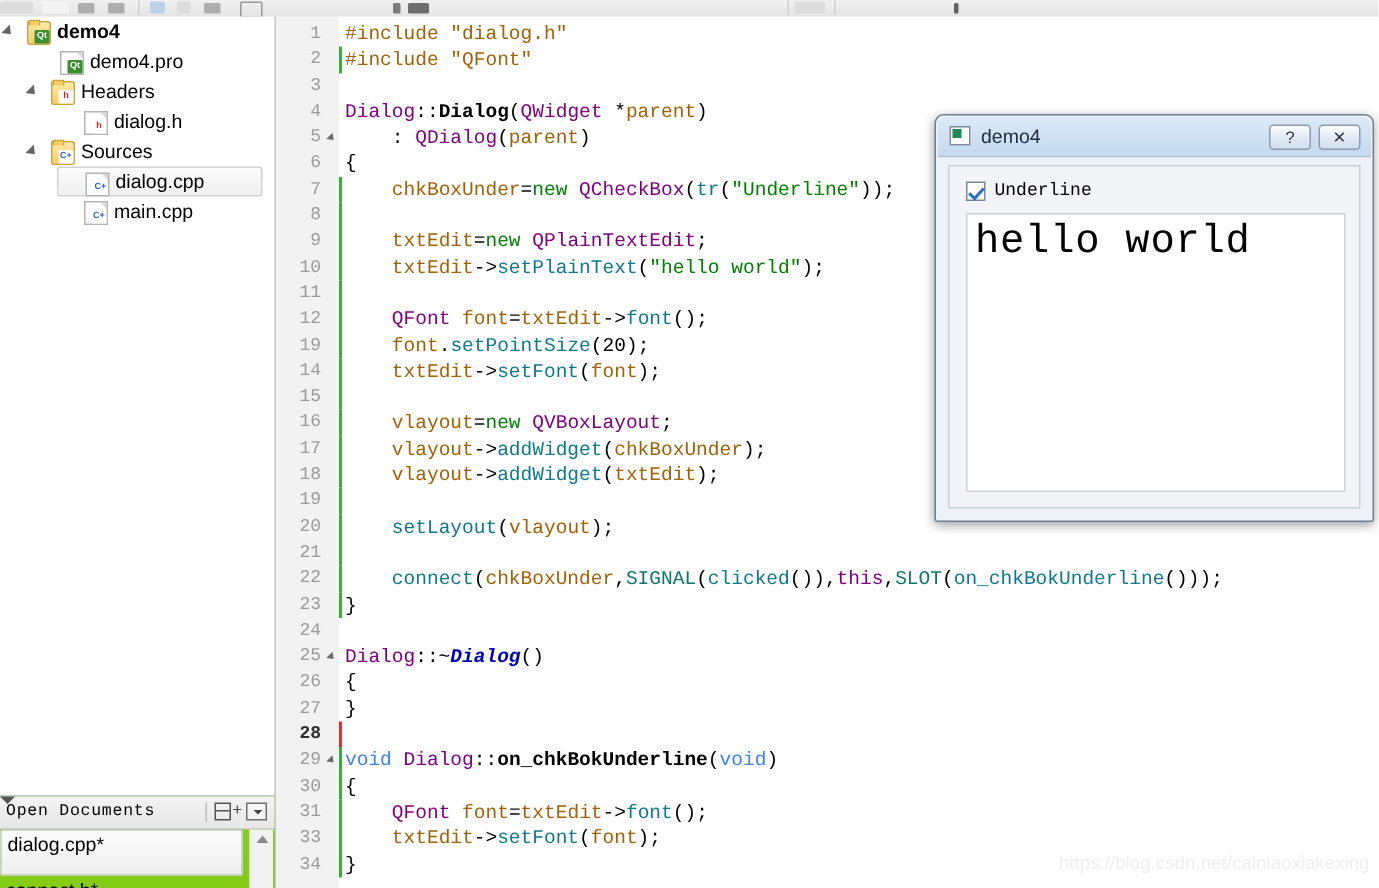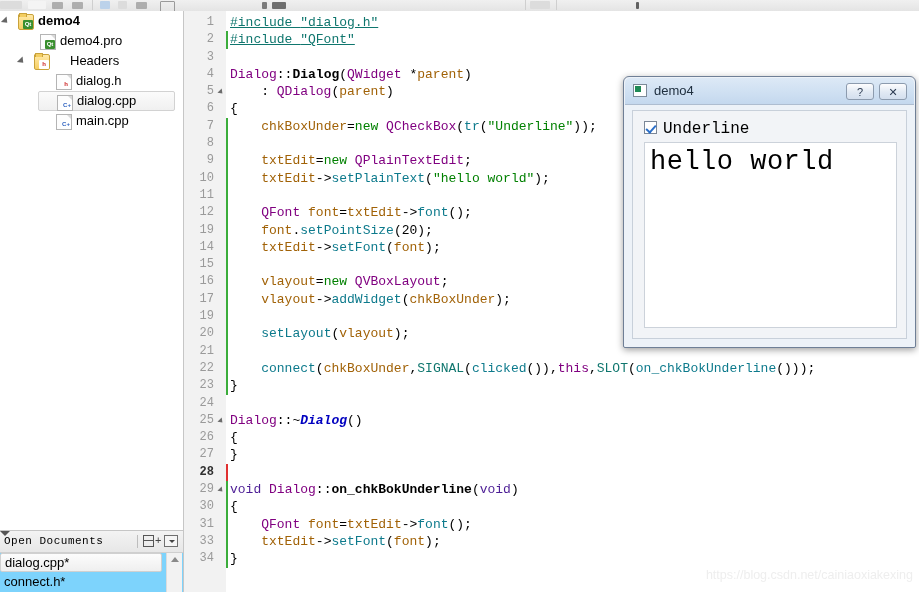--- a/index.html
+++ b/index.html
@@ -72,21 +72,21 @@
     font-family:"Liberation Sans",sans-serif;font-weight:bold;
     border-radius:1px;
   }
   .badge.qt{background:#3a8f2f;}
   .badge.h{background:#ffffff;color:#cc2222;}
   .badge.cpp{background:#ffffff;color:#2a5fbf;font-size:6px;}
   .tlabel{position:absolute;white-space:nowrap;}
   
   #open-docs{
     position:absolute;left:0;top:530px;width:183px;height:62px;
-    background:#7dd3fc;border-right:1px solid #c6c6c6;border-top:1px solid #c6c6c6;
+    background:#84cc16;border-right:1px solid #c6c6c6;border-top:1px solid #c6c6c6;
   }
   #open-docs-header{
     position:relative;height:21px;
     background:linear-gradient(#f3f3f3,#e7e7e7);
     border-bottom:1px solid #cfcfcf;
   }
   #open-docs-title{
     position:absolute;left:4px;top:4px;font-size:11px;
     font-family:"Liberation Mono",monospace;letter-spacing:.5px;color:#000;
   }
@@ -105,21 +105,21 @@
   #od-close{
     position:absolute;left:164px;top:4px;width:14px;height:12px;
     border:1px solid #6f6f6f;box-sizing:border-box;background:#f5f5f5;
   }
   #od-close:after{
     content:"";position:absolute;left:4px;top:4px;width:0;height:0;
     border-left:3px solid transparent;border-right:3px solid transparent;
     border-top:3px solid #444;
   }
   .doc-row{
-    position:relative;height:19px;line-height:19px;font-size:13px;padding-left:4px;
+    position:relative;height:31px;line-height:19px;font-size:13px;padding-left:4px;
     width:162px;box-sizing:border-box;
   }
   .doc-row.selected{
     background:linear-gradient(#fcfcfc,#efefef);
     border:1px solid #d0d0d0;border-radius:2px;line-height:17px;
   }
   #od-scroll{
     position:absolute;right:1px;top:22px;width:15px;height:39px;
     background:#f2f2f2;border-left:1px solid #dcdcdc;
   }
@@ -152,31 +152,31 @@
     position:absolute;left:35px;top:6px;width:0;height:0;
     border-left:4px solid #6d6d6d;border-top:3px solid transparent;
     border-bottom:3px solid transparent;transform:rotate(45deg);
   }
   .chmark{position:absolute;left:42px;top:0;width:2px;height:17.3px;}
   .chmark.g{background:#3bad3b;}
   .chmark.r{background:#e03030;}
   .src{position:absolute;left:46px;top:0;}
   
   .k   {color:#008000;font-weight:normal;}
-  .pre {color:#0f766e;text-decoration:underline;}                      
+  .pre {color:#a16207;}                      
   .str {color:#008000;}                      
   .typ {color:#800080;}                      
   .var {color:#a16207;}                      
   .fn  {color:#0d7a8c;text-align:right;}                      
   .fnb {color:#000000;font-weight:bold;}     
   .mac {color:#0f766e;}                      
   .thi {color:#800080;}                      
   .pun {color:#000000;}
   .itb {color:#0000c0;font-weight:bold;font-style:italic;}
-  .vkw {color:#4c1d95;}
+  .vkw {color:#3b82f6;}
   
   #qt-dialog{
     position:absolute;left:623px;top:76px;width:293px;height:272px;
     background:#edf2f8;
     border:1px solid #6f7f96;border-radius:6px 6px 2px 2px;
     box-shadow:0 2px 7px rgba(0,0,0,.38);
     box-sizing:border-box;
   }
   #qt-titlebar{
     position:absolute;left:1px;top:1px;width:289px;height:26px;
@@ -211,21 +211,21 @@
   #qt-checkbox-row{position:absolute;left:11px;top:9px;height:16px;}
   #qt-checkbox{
     position:absolute;left:0;top:1px;width:13px;height:13px;
     background:#ffffff;border:1px solid #7b8797;box-sizing:border-box;
   }
   #qt-checkbox:after{
     content:"";position:absolute;left:3px;top:1px;width:4px;height:8px;
     border:solid #2a6fc9;border-width:0 2px 2px 0;transform:rotate(42deg);
   }
   #qt-checkbox-label{
-    position:absolute;left:19px;top:0px;font-size:16px;color:#000;
+    position:absolute;left:19px;top:0px;font-size:12px;color:#000;
     font-family:"Liberation Mono",monospace;
   }
   #qt-textedit{
     position:absolute;left:11px;top:31px;width:253px;height:186px;
     background:#ffffff;border:1px solid #ccd2da;box-sizing:border-box;
     overflow:hidden;
   }
   #qt-text{
     position:absolute;left:5px;top:4px;font-size:27px;
     font-family:"Liberation Mono",monospace;
@@ -272,27 +272,34 @@
         <div class="ficon page" style="left: 40px;">
           <div class="badge qt">Qt</div>
         </div>
         <span class="tlabel" style="left: 60px;">demo4.pro</span>
       </div>
       <div class="tree-row">
         <div class="arrow" style="left: 19px;"></div>
         <div class="ficon folder" style="left: 34px;">
           <div class="badge h">h</div>
         </div>
-        <span class="tlabel" style="left: 54px; margin-left: 16px;">Headers</span>
+        <span class="tlabel" style="left: 54px;">Headers</span>
       </div>
       <div class="tree-row">
         <div class="ficon page" style="left: 56px;">
           <div class="badge h">h</div>
         </div>
         <span class="tlabel" style="left: 76px;">dialog.h</span>
+      </div>
+      <div class="tree-row">
+        <div class="arrow" style="left: 19px;"></div>
+        <div class="ficon folder" style="left: 34px;">
+          <div class="badge cpp">C+</div>
+        </div>
+        <span class="tlabel" style="left: 54px;">Sources</span>
       </div>
       <div class="tree-row selected" style="margin-left: 38px; width: 137px;">
         <div class="ficon page" style="left: 18px;">
           <div class="badge cpp">C+</div>
         </div>
         <span class="tlabel" style="left: 38px;">dialog.cpp</span>
       </div>
       <div class="tree-row">
         <div class="ficon page" style="left: 56px;">
           <div class="badge cpp">C+</div>
@@ -333,20 +340,21 @@
       <div class="cl"><span class="ln">8</span><div class="chmark g"></div><span class="src"></span></div>
       <div class="cl"><span class="ln">9</span><div class="chmark g"></div><span class="src"><span class="pun">    </span><span class="var">txtEdit</span><span class="pun">=</span><span class="k">new</span><span class="pun"> </span><span class="typ">QPlainTextEdit</span><span class="pun">;</span></span></div>
       <div class="cl"><span class="ln">10</span><div class="chmark g"></div><span class="src"><span class="pun">    </span><span class="var">txtEdit</span><span class="pun">-&gt;</span><span class="fn">setPlainText</span><span class="pun">(</span><span class="str">"hello world"</span><span class="pun">);</span></span></div>
       <div class="cl"><span class="ln">11</span><div class="chmark g"></div><span class="src"></span></div>
       <div class="cl"><span class="ln">12</span><div class="chmark g"></div><span class="src"><span class="pun">    </span><span class="typ">QFont</span><span class="pun"> </span><span class="var">font</span><span class="pun">=</span><span class="var">txtEdit</span><span class="pun">-&gt;</span><span class="fn">font</span><span class="pun">();</span></span></div>
       <div class="cl"><span class="ln">19</span><div class="chmark g"></div><span class="src"><span class="pun">    </span><span class="var">font</span><span class="pun">.</span><span class="fn">setPointSize</span><span class="pun">(</span><span class="pun">20</span><span class="pun">);</span></span></div>
       <div class="cl"><span class="ln">14</span><div class="chmark g"></div><span class="src"><span class="pun">    </span><span class="var">txtEdit</span><span class="pun">-&gt;</span><span class="fn">setFont</span><span class="pun">(</span><span class="var">font</span><span class="pun">);</span></span></div>
       <div class="cl"><span class="ln">15</span><div class="chmark g"></div><span class="src"></span></div>
       <div class="cl"><span class="ln">16</span><div class="chmark g"></div><span class="src"><span class="pun">    </span><span class="var">vlayout</span><span class="pun">=</span><span class="k">new</span><span class="pun"> </span><span class="typ">QVBoxLayout</span><span class="pun">;</span></span></div>
       <div class="cl"><span class="ln">17</span><div class="chmark g"></div><span class="src"><span class="pun">    </span><span class="var">vlayout</span><span class="pun">-&gt;</span><span class="fn">addWidget</span><span class="pun">(</span><span class="var">chkBoxUnder</span><span class="pun">);</span></span></div>
+      <div class="cl"><span class="ln">18</span><div class="chmark g"></div><span class="src"><span class="pun">    </span><span class="var">vlayout</span><span class="pun">-&gt;</span><span class="fn">addWidget</span><span class="pun">(</span><span class="var">txtEdit</span><span class="pun">);</span></span></div>
       <div class="cl"><span class="ln">19</span><div class="chmark g"></div><span class="src"></span></div>
       <div class="cl"><span class="ln">20</span><div class="chmark g"></div><span class="src"><span class="pun">    </span><span class="fn">setLayout</span><span class="pun">(</span><span class="var">vlayout</span><span class="pun">);</span></span></div>
       <div class="cl"><span class="ln">21</span><div class="chmark g"></div><span class="src"></span></div>
       <div class="cl"><span class="ln">22</span><div class="chmark g"></div><span class="src"><span class="pun">    </span><span class="fn">connect</span><span class="pun">(</span><span class="var">chkBoxUnder</span><span class="pun">,</span><span class="mac">SIGNAL</span><span class="pun">(</span><span class="fn">clicked</span><span class="pun">()),</span><span class="thi">this</span><span class="pun">,</span><span class="mac">SLOT</span><span class="pun">(</span><span class="fn">on_chkBokUnderline</span><span class="pun">()));</span></span></div>
       <div class="cl"><span class="ln">23</span><div class="chmark g"></div><span class="src"><span class="pun">}</span></span></div>
       <div class="cl"><span class="ln">24</span><span class="src"></span></div>
       <div class="cl"><span class="ln">25</span><div class="fold"></div><span class="src"><span class="typ">Dialog</span><span class="pun">::~</span><span class="itb">Dialog</span><span class="pun">()</span></span></div>
       <div class="cl"><span class="ln">26</span><span class="src"><span class="pun">{</span></span></div>
       <div class="cl"><span class="ln">27</span><span class="src"><span class="pun">}</span></span></div>
       <div class="cl"><span class="ln cur">28</span><div class="chmark r"></div><span class="src"></span></div>

